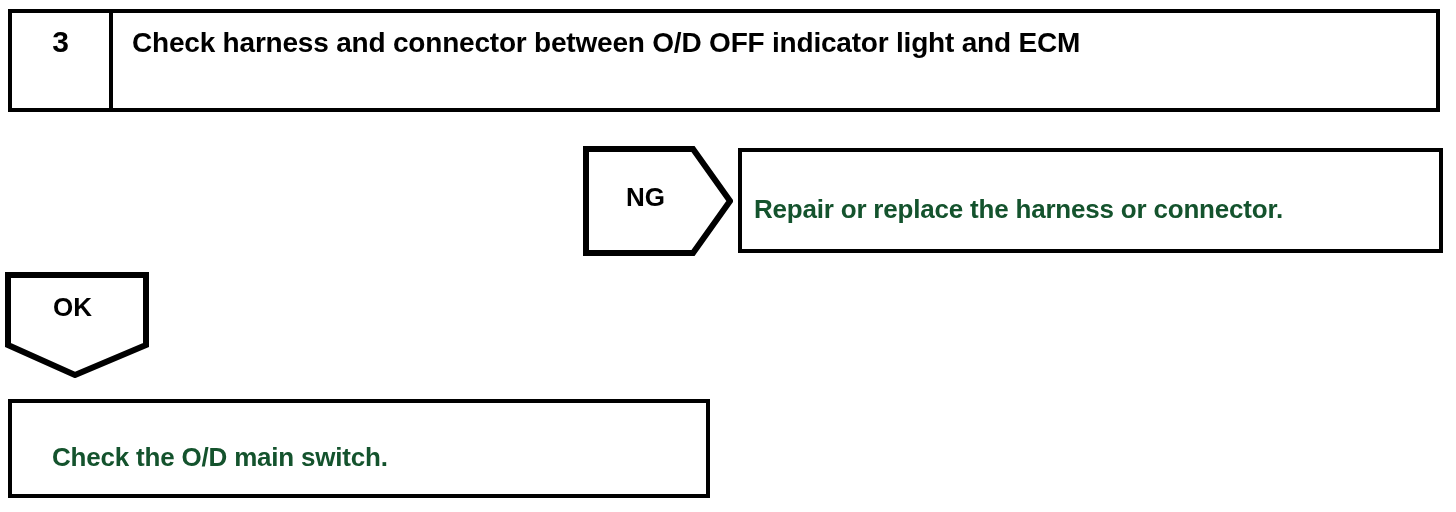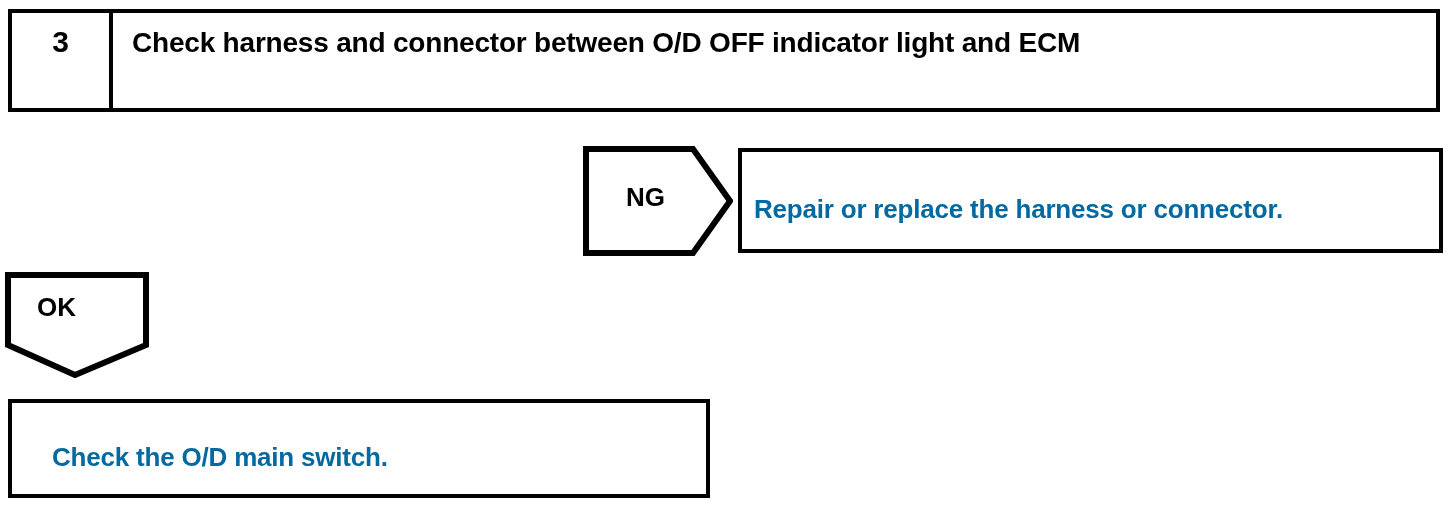--- a/index.html
+++ b/index.html
@@ -68,21 +68,21 @@
     position: absolute;
     box-sizing: border-box;
     border: 4px solid #000000;
     background: #ffffff;
     display: flex;
     align-items: center;
   }
   .result-box .result-text {
     font-size: 26px;
     font-weight: bold;
-    color: #0369a1;
+    color: #14532d;
     line-height: 1.05;
     letter-spacing: -0.2px;
     white-space: nowrap;
     margin-top: 18px;
   }
   #repair-box {
     left: 738px;
     top: 148px;
     width: 705px;
     height: 105px;
@@ -121,21 +121,21 @@
     left: 43px;
     top: 38px;
   }
   #branch-ok {
     left: 5px;
     top: 272px;
     width: 144px;
     height: 106px;
   }
   #branch-ok .branch-label {
-    left: 32px;
+    left: 48px;
     top: 22px;
   }
 </style>
 </head>
 <body>
 
 <div id="flowchart">
 
   <div class="step-row">
     <div class="step-number-cell">

